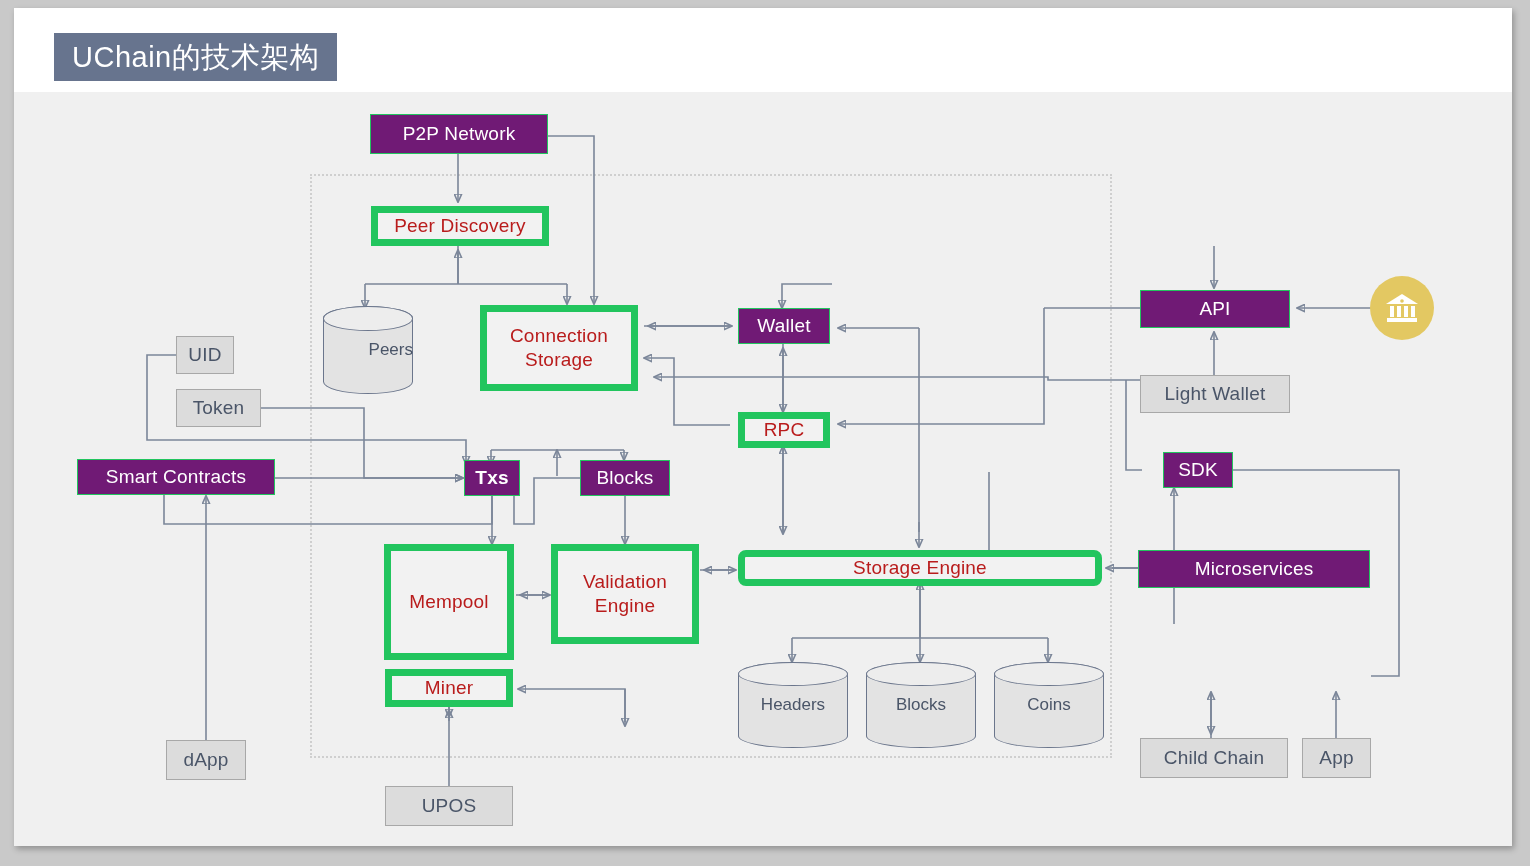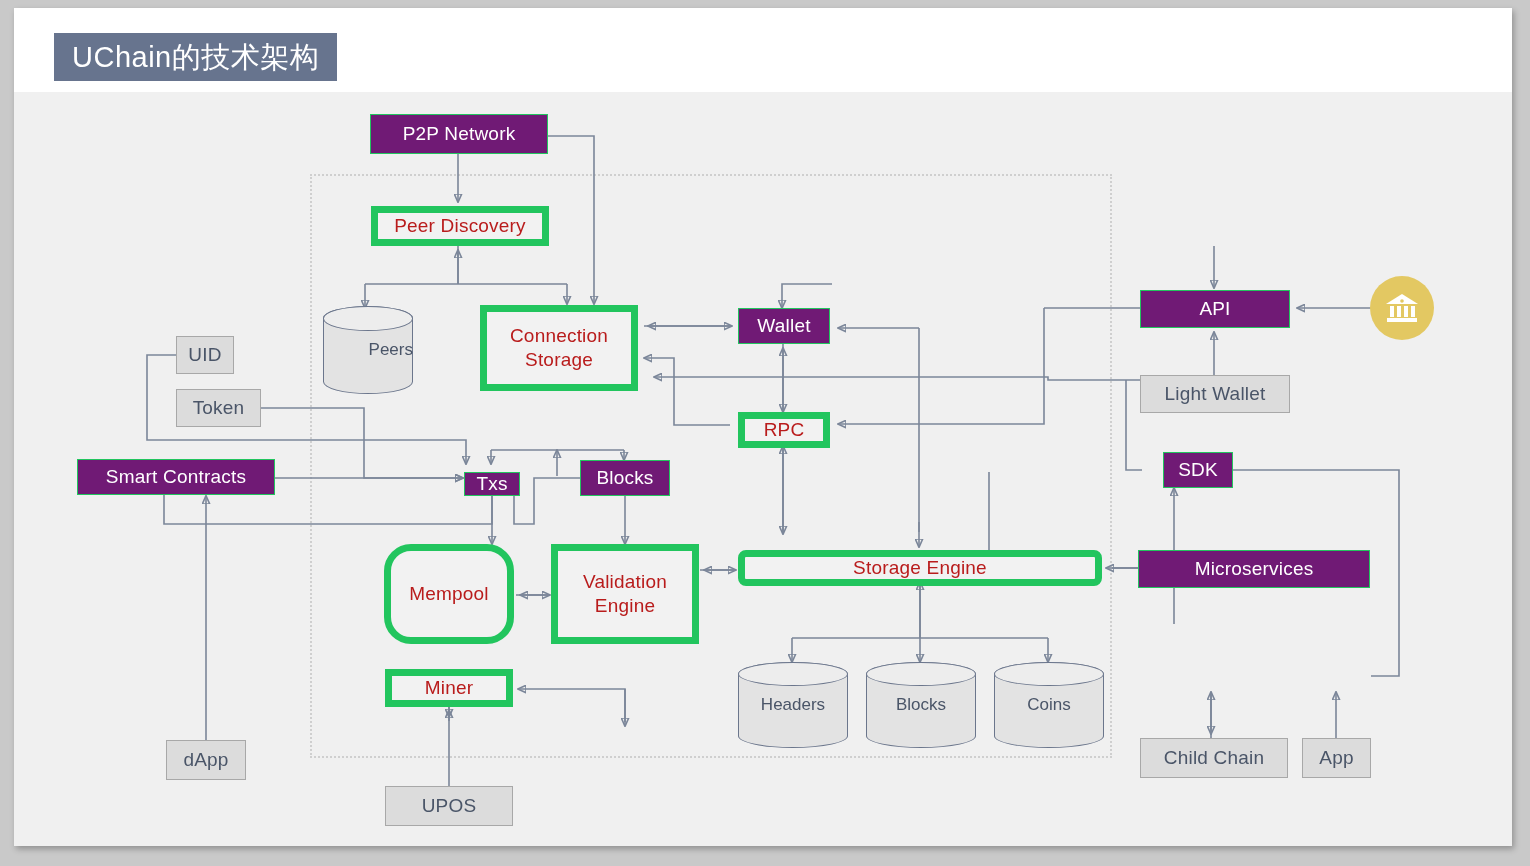--- a/index.html
+++ b/index.html
@@ -209,29 +209,29 @@
     </div>
 
     <div class="node dark" style="left:53px; top:367px; width:198px; height:36px;margin-left:10px;">
       <span>Smart Contracts</span>
     </div>
 
     <div class="node light" style="left:152px; top:648px; width:80px; height:40px;">
       <span>dApp</span>
     </div>
 
-    <div class="node dark" style="left:450px; top:380px; width:56px; height:24px;">
+    <div class="node dark" style="left:450px; top:368px; width:56px; height:36px;font-weight:bold;">
       <span>Txs</span>
     </div>
 
     <div class="node dark" style="left:566px; top:368px; width:90px; height:36px;">
       <span>Blocks</span>
     </div>
 
-    <div class="node plain" style="left:370px; top:452px; width:130px; height:100px;border-radius:27px;">
+    <div class="node plain" style="left:370px; top:452px; width:130px; height:116px;">
       <span>Mempool</span>
     </div>
 
     <div class="node plain two-line" style="left:537px; top:452px; width:148px; height:100px;">
       <span>Validation</span>
       <span>Engine</span>
     </div>
 
     <div class="node plain" style="left:371px; top:577px; width:128px; height:38px;">
       <span>Miner</span>

